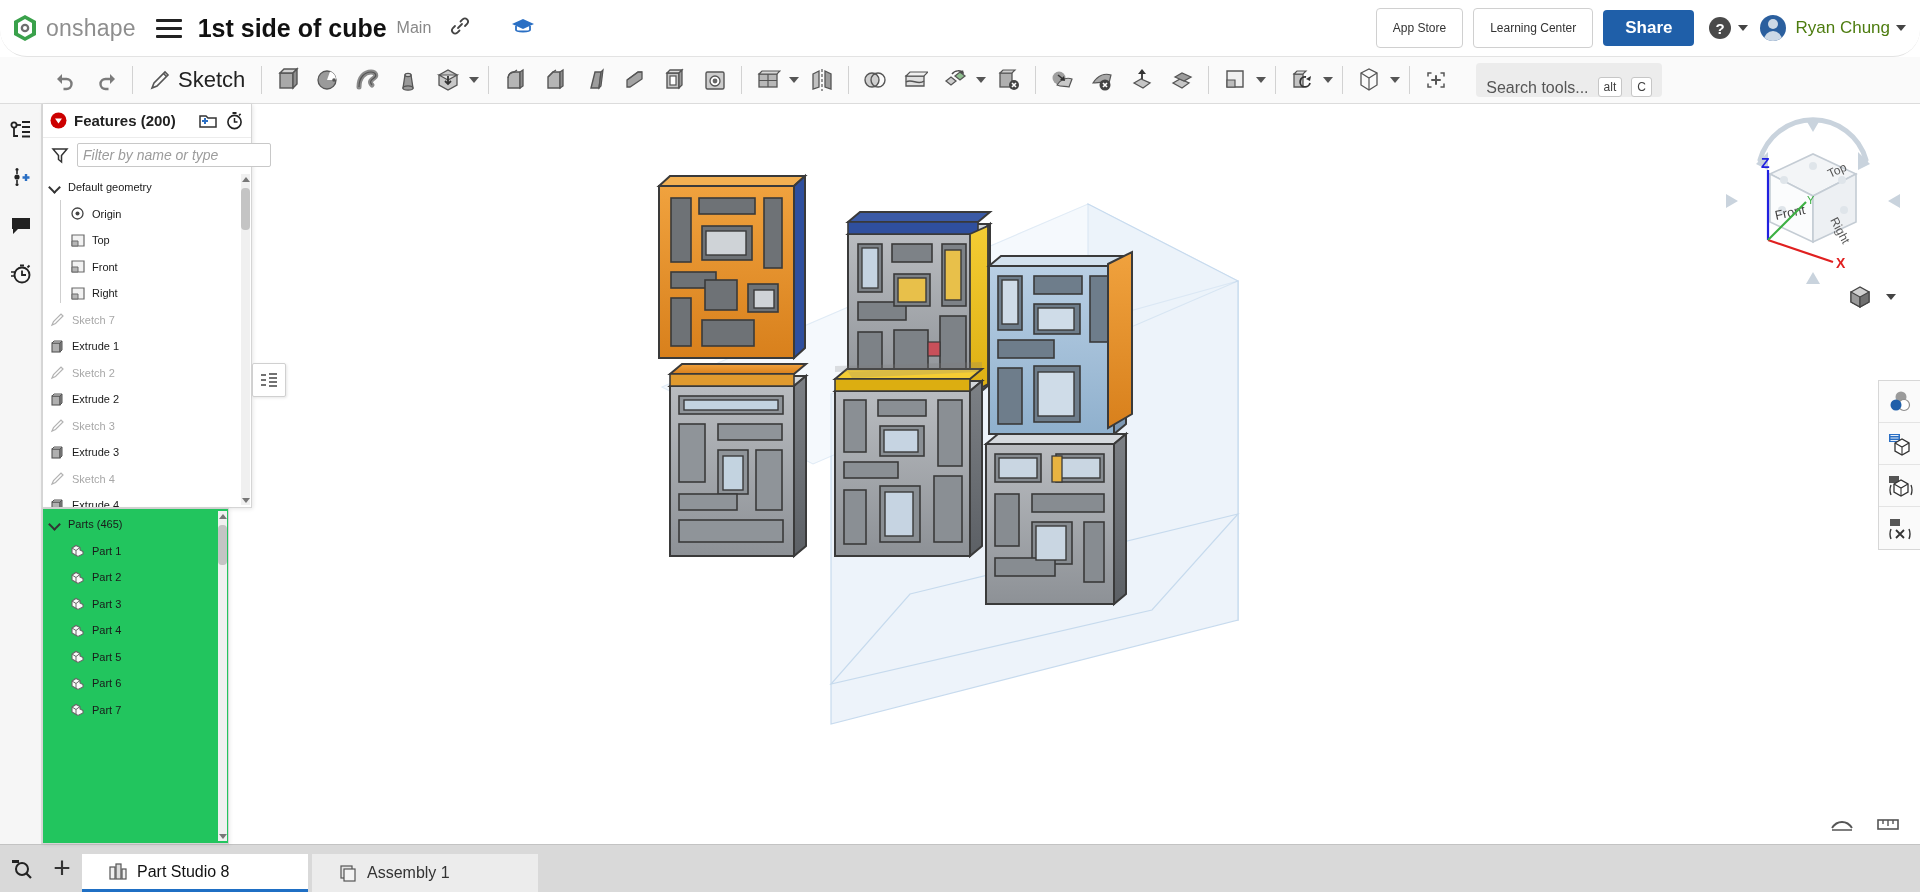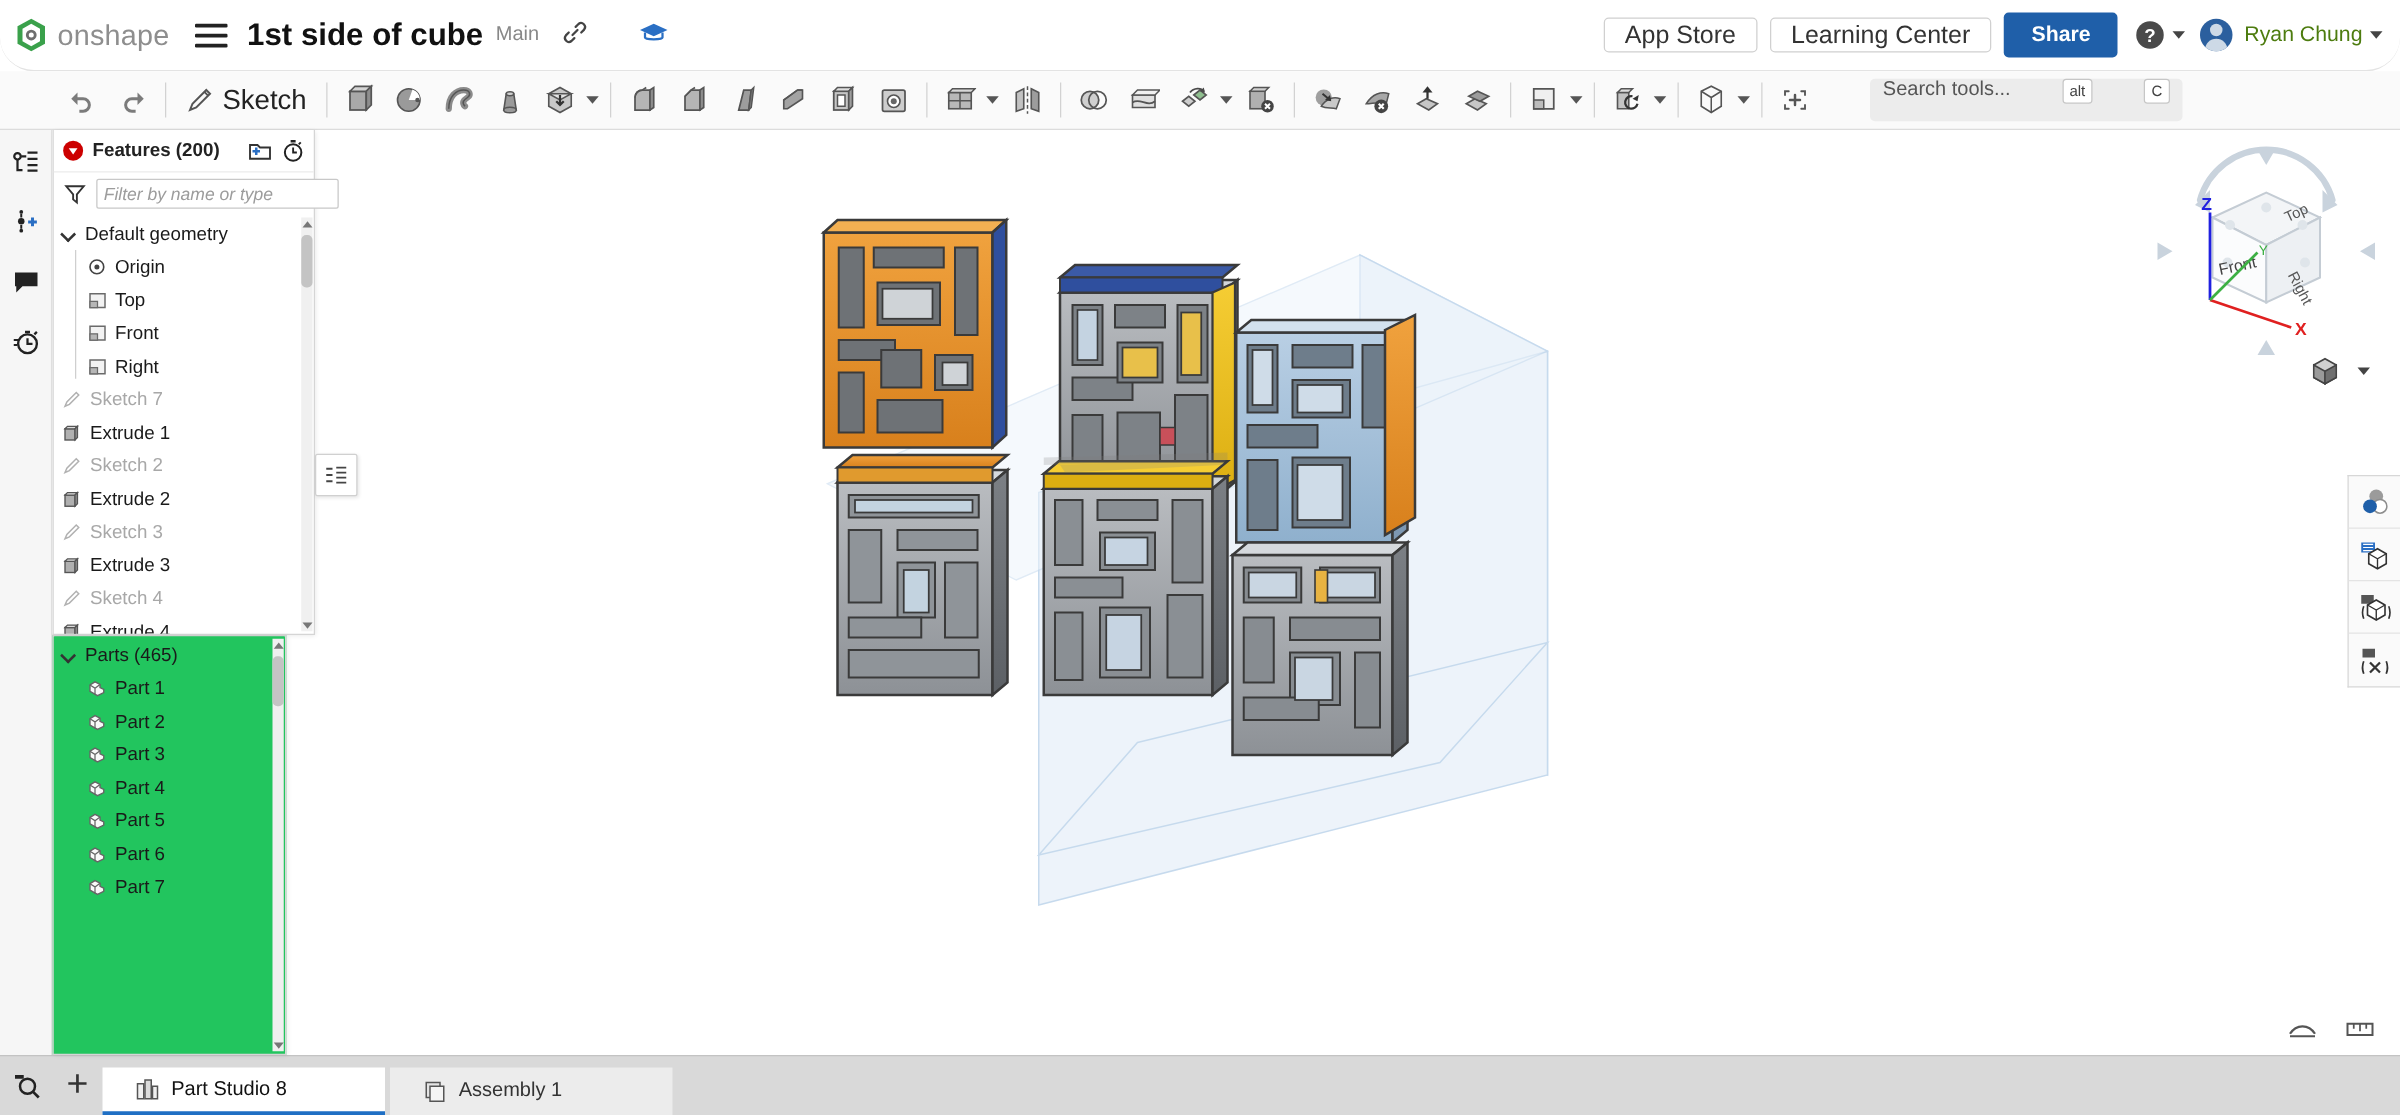--- a/index.html
+++ b/index.html
@@ -29,22 +29,22 @@
   .hamburger i { display: block; height: 3px; background: #222; border-radius: 1px; }
   .doc-title {
     font-size: 25px; font-weight: bold; color: #111; margin-left: 16px;
     white-space: nowrap;
   }
   .doc-branch { font-size: 16px; color: #888; margin-left: 10px; }
   .link-icon { margin-left: 18px; cursor: pointer; }
   .grad-icon { margin-left: 40px; cursor: pointer; }
   .hdr-spacer { flex: 1; }
   .hdr-btn {
-    height: 28px; padding: 0 16px; border: 1px solid #d0d0d0; border-radius: 4px;
-    background: #fff; font-size: 20px; color: #333; cursor: pointer;
+    height: 40px; padding: 0 16px; border: 1px solid #d0d0d0; border-radius: 4px;
+    background: #fff; font-size: 12px; color: #333; cursor: pointer;
     display: flex; align-items: center; margin-right: 10px;
     font-family: "Liberation Sans", sans-serif;
   }
   .share-btn {
     height: 36px; padding: 0 22px; border: none; border-radius: 4px;
     background: #1f5fa9; color: #fff; font-size: 17px; font-weight: bold;
     cursor: pointer; display: flex; align-items: center; margin-right: 14px;
     font-family: "Liberation Sans", sans-serif;
   }
   .help-wrap { display: flex; align-items: center; cursor: pointer; margin-right: 12px; }
@@ -80,22 +80,22 @@
     display: flex; align-items: center; gap: 7px; padding: 0 10px; height: 40px;
     cursor: pointer; border-radius: 3px;
   }
   .tb-sketch span { font-size: 22px; color: #222; }
   .tb-caret {
     width: 0; height: 0; border-left: 5px solid transparent;
     border-right: 5px solid transparent; border-top: 6px solid #555;
     margin-left: 1px; margin-right: 3px; cursor: pointer;
   }
   .search-tools {
-    margin-left: 40px; height: 34px; background: #ececec; border-radius: 4px;
-    display: flex; align-items: flex-start; padding: 0 10px; cursor: text; gap: 32px;
+    margin-left: 20px; height: 34px; background: #ececec; border-radius: 4px;
+    display: flex; align-items: flex-end; padding: 0 10px; cursor: text;
   }
   .search-tools .st-label { font-size: 16px; color: #555; }
   .kbd {
     margin-left: 9px; background: #fff; border: 1px solid #c6c6c6; border-radius: 3px;
     font-size: 12px; color: #404040; padding: 2px 5px; min-width: 20px; text-align: center;
     font-family: "Liberation Sans", sans-serif;
   }
 
   
   .left-rail {
@@ -126,21 +126,21 @@
   }
   .filter-input {
     flex: 1; height: 24px; border: 1px solid #c8c8c8; border-radius: 2px;
     font-size: 14px; padding: 0 5px; color: #333; outline: none;
     font-family: "Liberation Sans", sans-serif; font-style: italic;
   }
   .filter-input::placeholder { color: #9c9c9c; font-style: italic; }
   .fp-tree { flex: 1; overflow: hidden; position: relative; padding-top: 2px; }
   .tree-row {
     height: 26.5px; display: flex; align-items: center; gap: 6px;
-    font-size: 15px; color: #1a1a1a; cursor: pointer; padding-left: 6px;
+    font-size: 11px; color: #1a1a1a; cursor: pointer; padding-left: 6px;
     white-space: nowrap;
     text-align: right;
   }
   .tree-row.indent { padding-left: 26px; }
   .tree-row.muted { color: #a8a8a8; }
   .tree-row.muted .ticon svg { opacity: .45; }
   .ticon { width: 17px; height: 17px; display: flex; align-items: center; justify-content: center; flex: none; }
   .chev {
     width: 12px; height: 12px; flex: none; position: relative; margin-right: 1px;
   }

